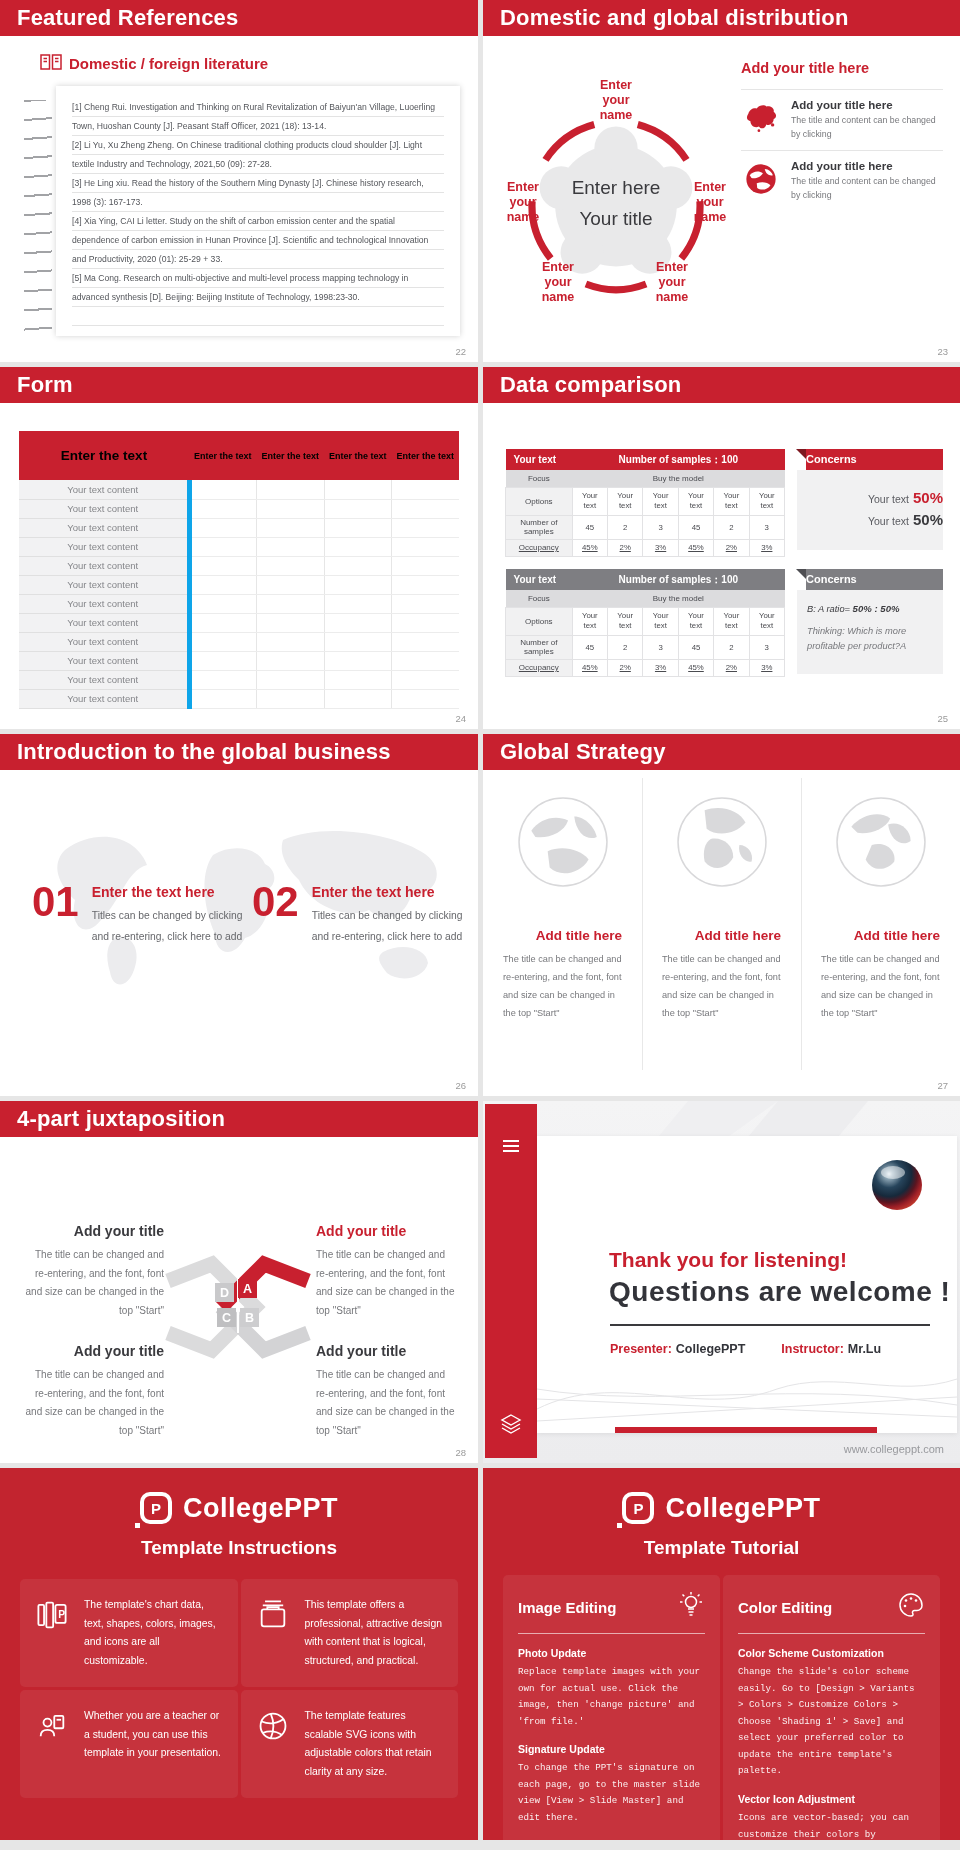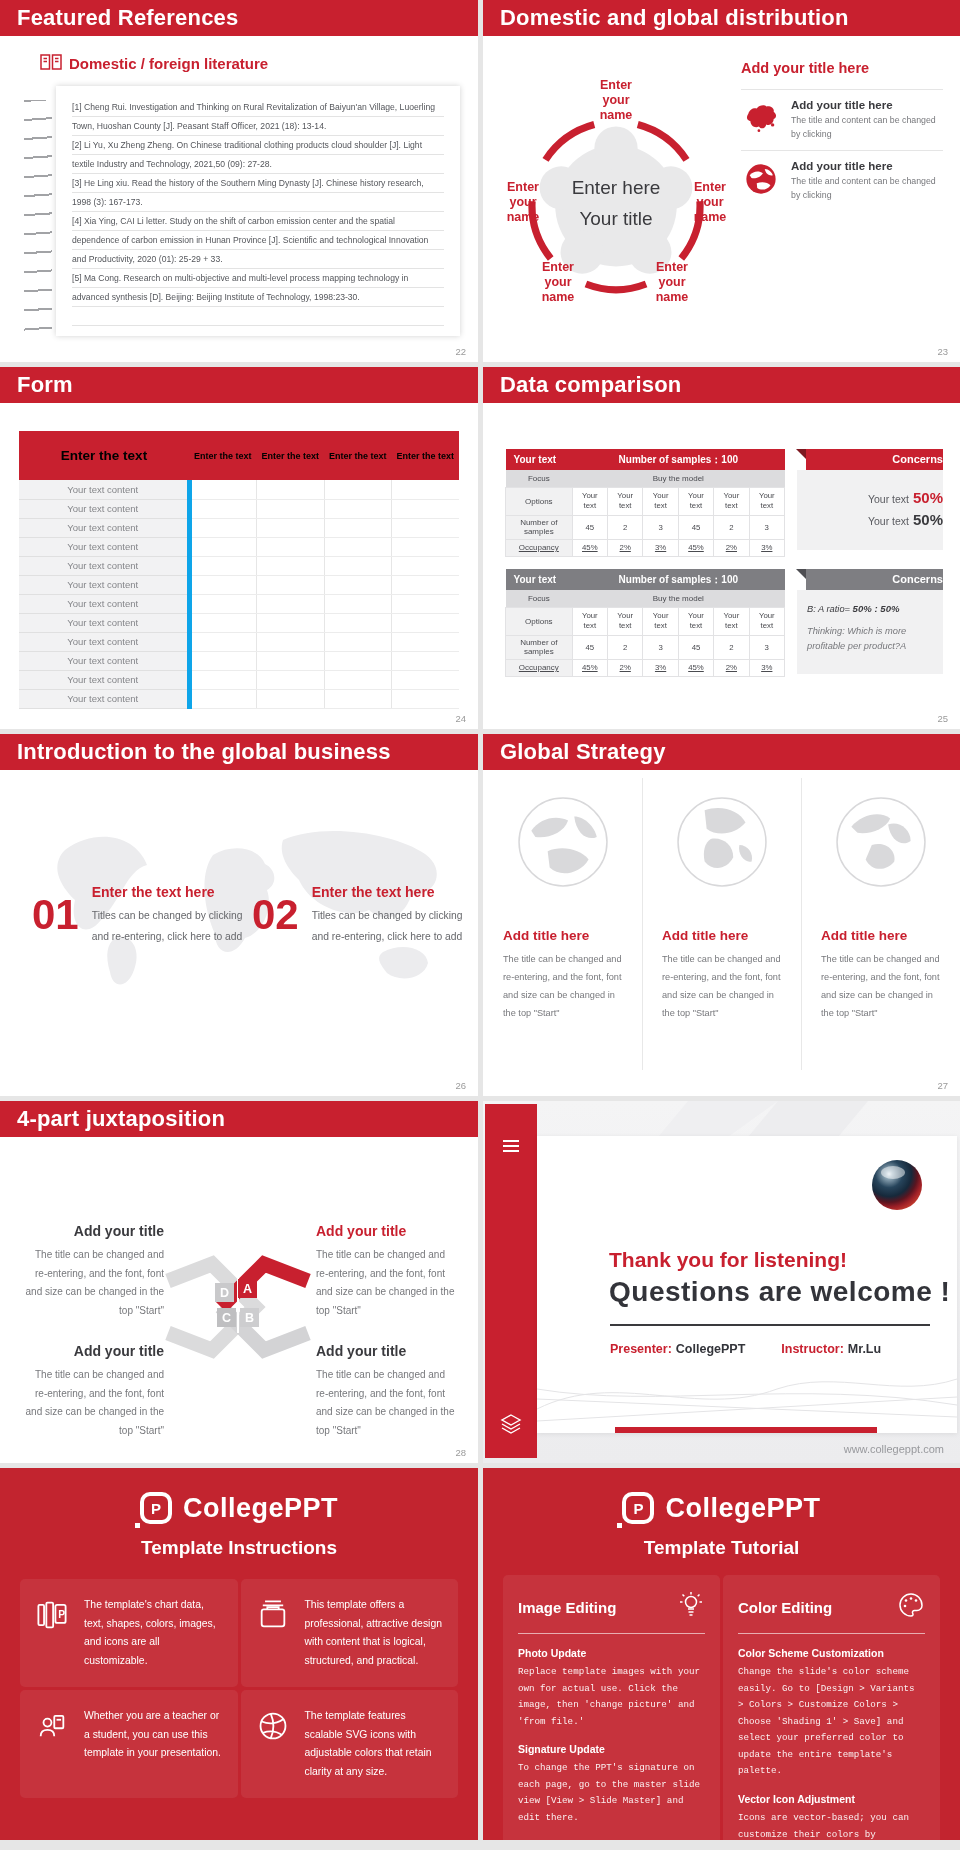--- a/index.html
+++ b/index.html
@@ -63,51 +63,51 @@
   .cmp-table tr.ch td.corner { width: 64px; text-align: left; padding-left: 8px; font-size: 10px; }
   .cmp-table tr.ch td.samp { font-size: 10px; }
   .cmp-red tr.ch td { background: #C8202F; }
   .cmp-gray tr.ch td { background: #7E7E82; }
   .cmp-table tr.cf td { background: #DCDCDE; height: 17px; font-size: 8px; border: none; }
   .cmp-table td.lbl { background: #F1F1F2; font-size: 8px; }
   .cmp-table tr.opts td { height: 28px; } .cmp-table tr.nums td { height: 24px; }
   .cmp-table tr.occ td { height: 17px; text-decoration: underline; }
   .opt-cell { width: 34px; padding: 2px 4px; line-height: 1.3; }
   .concern { width: 146px; position: relative; }
-  .ribbon { height: 21px; color: #fff; font-weight: bold; font-size: 11px; text-align: right;
+  .ribbon { height: 21px; color: #fff; font-weight: bold; font-size: 11px; text-align: left;
             line-height: 21px; margin-left: 9px; position: relative; }
   .concern.red .ribbon { background: #C8202F; }
   .concern.gray .ribbon { background: #7E7E82; }
   .ribbon::after { content: ""; position: absolute; right: 100%; top: 0; border: 5px solid transparent; }
   .concern.red .ribbon::after { border-top-color: #7E1820; border-right-color: #7E1820; }
   .concern.gray .ribbon::after { border-top-color: #4E4E52; border-right-color: #4E4E52; }
   .cbody { background: #F1F1F2; }
   .concern.red .cbody { height: 80px; text-align: right; padding-top: 14px; }
   .concern.gray .cbody { height: 84px; padding: 13px 10px 0; font-size: 9.3px; font-style: italic; }
   .cline { font-size: 10.5px; color: #5A5B60; margin-top: 5px; }
   .pct { font-size: 15px; font-weight: bold; margin-left: 4px; }
   .pct.r { color: #C8202F; } .pct.d { color: #3A3A3E; }
   .ratio { color: #3A3A3E; } .ratio b { font-size: 9.6px; }
   .think { color: #77787C; margin-top: 10px; line-height: 1.6; }
 
   
   .map-bg { position: absolute; left: 5px; top: 15px; }
-  .biz-item { position: absolute; top: 112px; display: flex; gap: 13px; width: 215px; align-items: center; }
+  .biz-item { position: absolute; top: 112px; display: flex; gap: 13px; width: 215px; }
   .biz-item.i1 { left: 32px; } .biz-item.i2 { left: 252px; }
   .biz-num { font-size: 42px; font-weight: bold; color: #C8202F; line-height: .95; }
   .biz-head { font-size: 14px; font-weight: bold; color: #C8202F; margin-top: 2px; }
   .biz-body { font-size: 10.3px; color: #66676B; line-height: 2.0; margin-top: 6px; width: 163px; }
 
   
   .strat { position: absolute; inset: 0; display: flex; }
   .scol { flex: 1; padding: 26px 20px 0; position: relative; }
   .scol + .scol::before { content: ""; position: absolute; left: 0; top: 8px; bottom: 26px;
                           width: 1px; background: #E8E8E8; }
   .scol svg { display: block; margin: 0 auto; }
-  .strat-head { margin-top: 40px; font-size: 13.5px; font-weight: bold; color: #C8202F; }
+  .strat-head { margin-top: 40px; font-size: 13.5px; font-weight: bold; color: #C8202F; text-align: right; }
   .strat-body { margin-top: 8px; font-size: 9.2px; color: #77787C; line-height: 1.95; }
 
   
   .jux-item { position: absolute; width: 140px; }
   .jux-item.tl { left: 24px; top: 86px; text-align: right; }
   .jux-item.tr { left: 316px; top: 86px; }
   .jux-item.bl { left: 24px; top: 206px; text-align: right; }
   .jux-item.br { left: 316px; top: 206px; }
   .jux-head { font-size: 14px; font-weight: bold; color: #3A3A3E; }
   .jux-item.accent .jux-head { color: #C8202F; }

